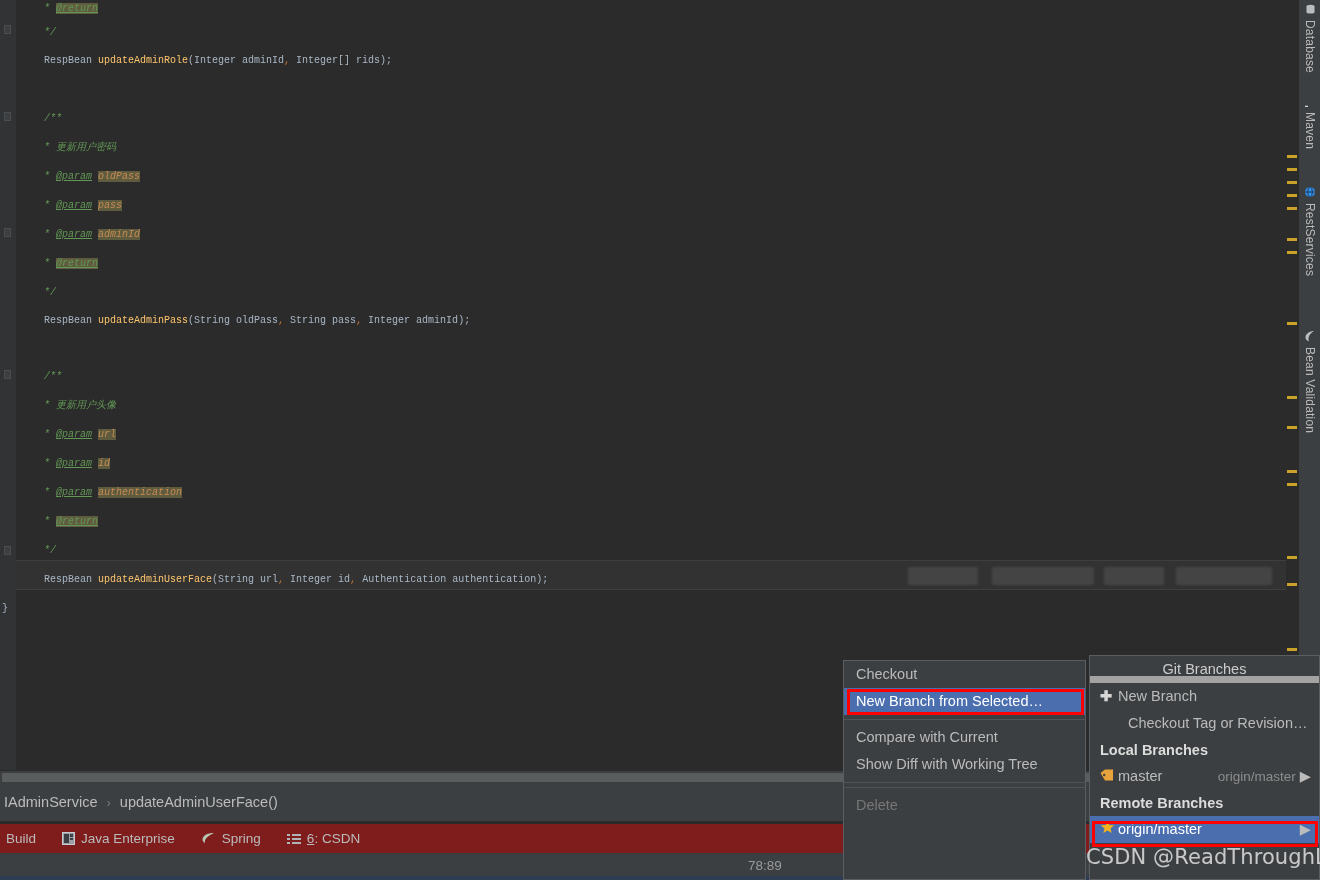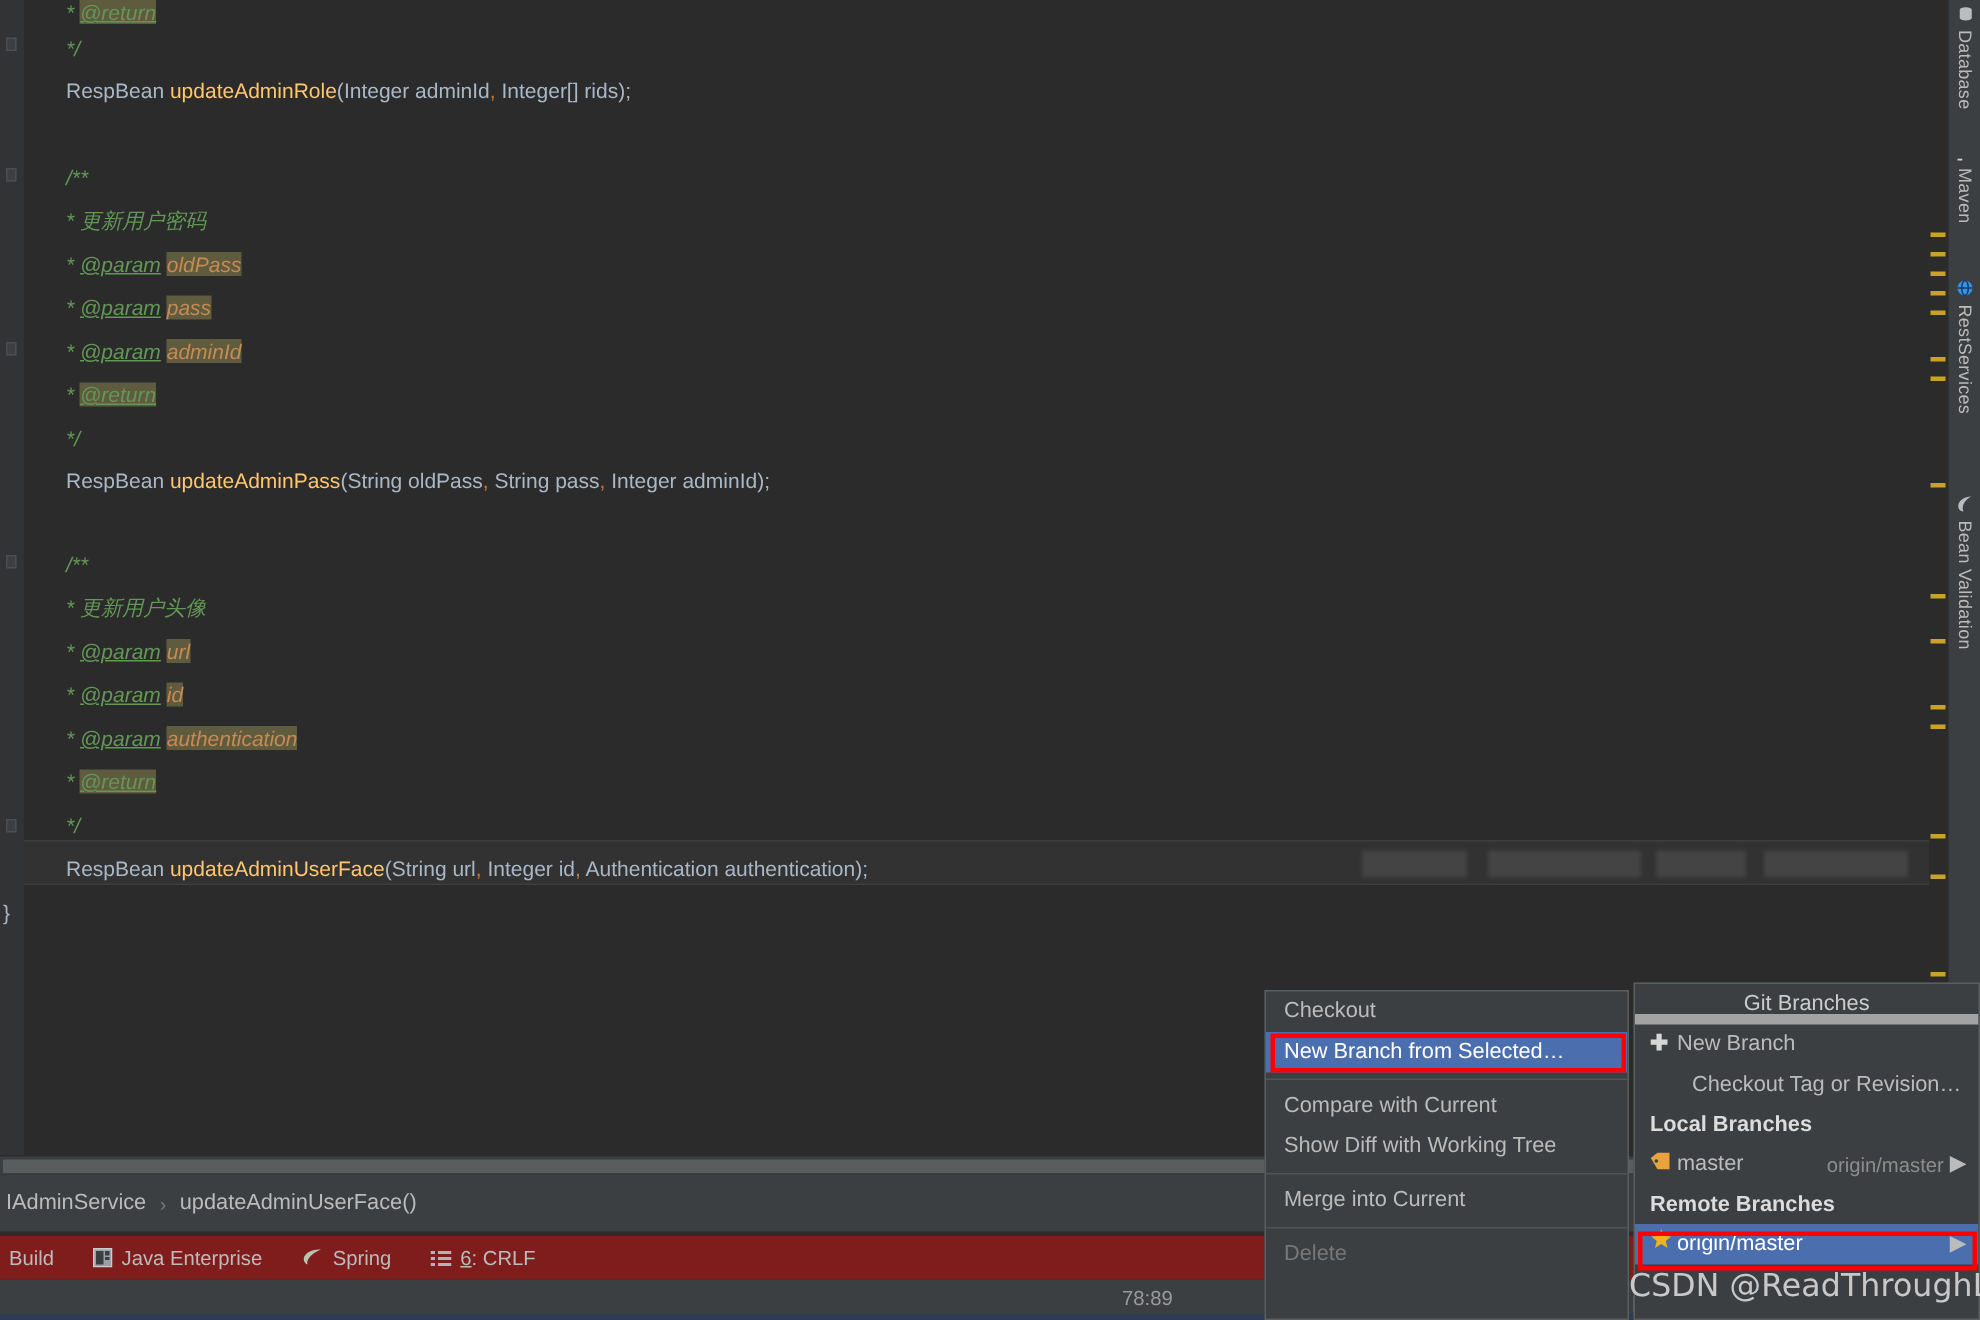--- a/index.html
+++ b/index.html
@@ -20,22 +20,22 @@
   #gutter {
     position:absolute; left:0; top:0; width:16px; height:770px;
     background:#313335;
   }
   .fold {
     position:absolute; left:4px; width:7px; height:9px;
     background:#3c3f41; border:1px solid #4b4e50;
   }
   #code {
     position:absolute; left:0; top:0; width:1288px; height:770px;
-    font-family:Liberation Sans, sans-serif;
-    font-size:14px;
+    font-family:Liberation Mono, monospace;
+    font-size:10px;
     line-height:29px;
     white-space:pre;
   }
   .ln { position:absolute; left:0; width:1288px; height:29px; }
   .ln > span { display:inline; }
 
   .c-com   { color:#629755; font-style:italic; }
   .c-tag   { color:#629755; font-style:italic; text-decoration:underline; }
   .c-pname { color:#c68b53; font-style:italic; }
   .c-type  { color:#a9b7c6; }
@@ -262,21 +262,21 @@
       <svg width="14" height="13" viewBox="0 0 14 13">
         <rect x="0" y="2" width="3" height="2" fill="#b0b4b8"></rect>
           <rect x="5" y="2" width="9" height="2" fill="#b0b4b8"></rect>
         <rect x="0" y="6" width="3" height="2" fill="#b0b4b8"></rect>
           <rect x="5" y="6" width="9" height="2" fill="#b0b4b8"></rect>
         <rect x="0" y="10" width="3" height="2" fill="#b0b4b8"></rect>
           <rect x="5" y="10" width="9" height="2" fill="#b0b4b8"></rect>
       </svg>
     </span>
     <span class="mn">6</span>
-    <span>: CRLF</span>
+    <span>: CSDN</span>
   </div>
 </div>
 
 <div id="statusbar">
   <span class="pos">78:89</span>
   <span class="crlf">CRLF</span>
   <span class="spaces">paces</span>
   <span class="gitbr">Git: master</span>
   <span class="sicons">
     <svg width="15" height="15" viewBox="0 0 15 15">
@@ -333,21 +333,20 @@
   </div>
 </div>
 
 <div id="ctxmenu">
     <div class="mi">Checkout</div>
     <div class="mi selected">New Branch from Selected…</div>
     <div class="msep"></div>
     <div class="mi">Compare with Current</div>
     <div class="mi">Show Diff with Working Tree</div>
     <div class="msep"></div>
-    <div class="mi">Merge into Current</div>
     <div class="msep"></div>
     <div class="mi disabled">Delete</div>
   </div>
 <div class="redbox" style="left:847px; top:689px; width:237px; height:26px;"></div>
 
 <div id="gitpopup">
   <div class="gp-title">Git Branches</div>
 
   <div class="gi">
     <span class="ic" style="font-weight:bold;color:#d6d6d6;">✚</span>

